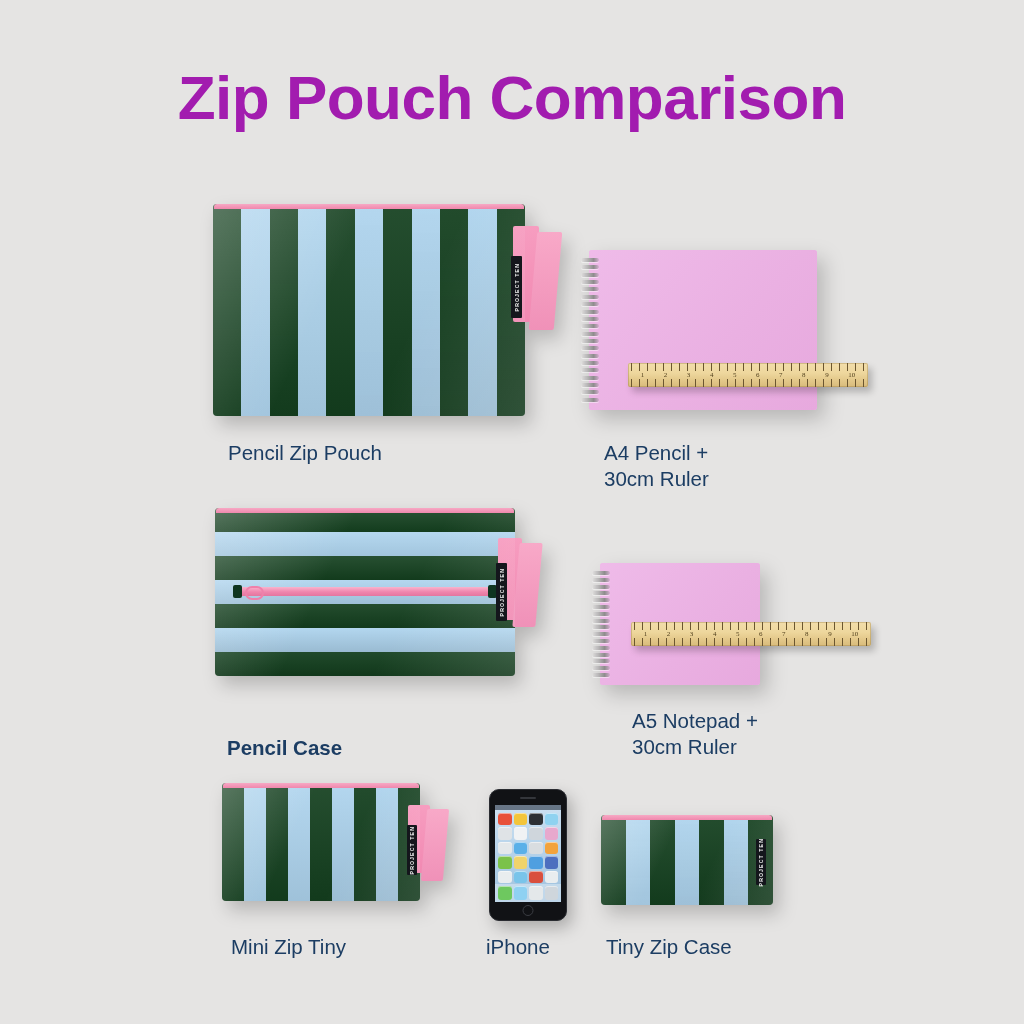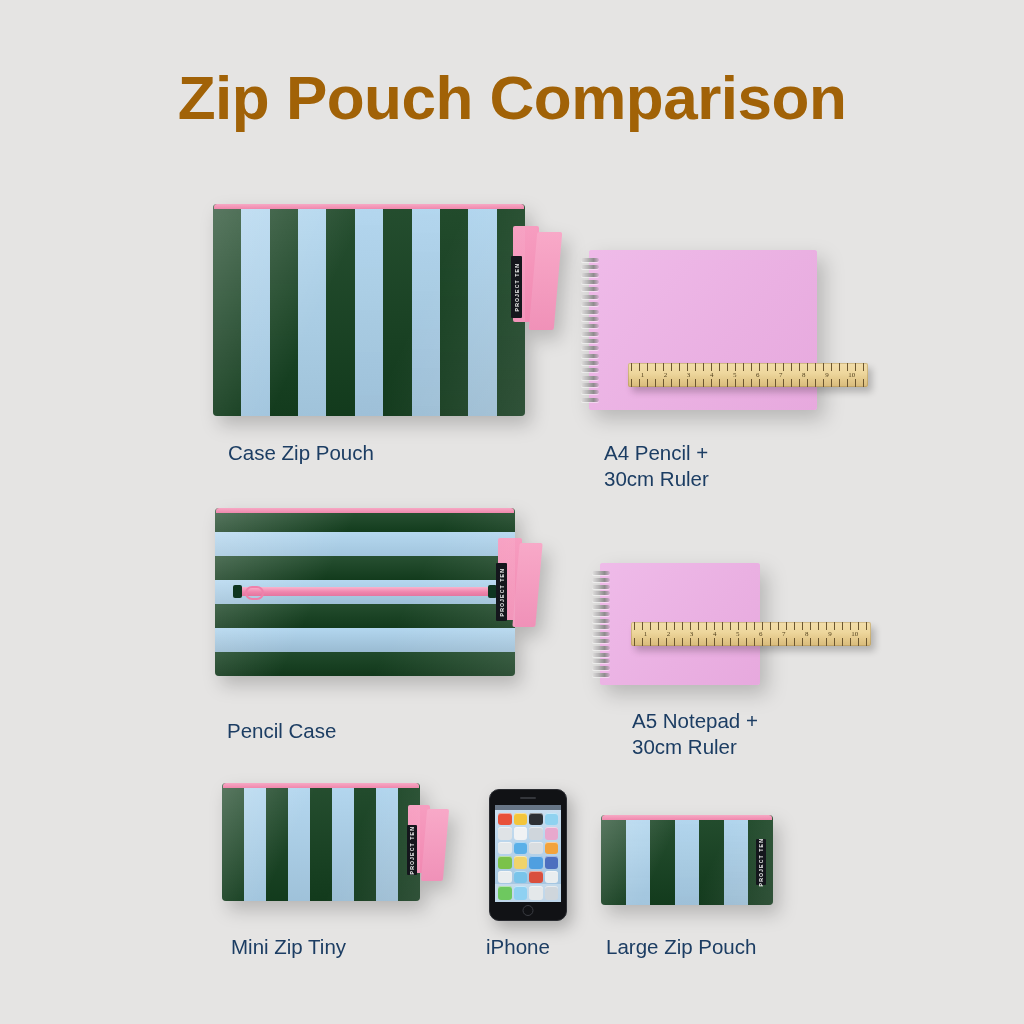--- a/index.html
+++ b/index.html
@@ -8,21 +8,21 @@
     background:#e5e4e3;
     font-family:"Liberation Sans","DejaVu Sans",sans-serif;
     overflow:hidden;position:relative;
   }
   #stage{position:absolute;inset:0;}
 
   .title{
     position:absolute;left:0;right:0;top:62px;
     text-align:center;
     font-size:62px;font-weight:700;letter-spacing:-0.5px;
-    color:#a16207;white-space:nowrap;
+    color:#a21caf;white-space:nowrap;
   }
 
   .label{
     position:absolute;
     font-size:20.5px;line-height:26px;font-weight:400;
     color:#1c3d63;white-space:pre-line;
   }
 
   
   .pouch{position:absolute;border-radius:4px;overflow:visible;
@@ -123,21 +123,21 @@
     <div class="ziptape"></div>
     <div class="sheen"></div>
     <div class="tab" style="left:300px;top:22px;width:46px;height:110px;">
       <div class="fold" style="left:0;top:0;width:26px;height:96px;"></div>
       <div class="drop" style="left:20px;top:6px;width:25px;height:98px;transform:skewX(-5deg);"></div>
     </div>
     <div class="brand" style="left:298px;top:52px;width:11px;height:62px;">
       <span>PROJECT TEN</span>
     </div>
   </div>
-  <div class="label" style="left:228px;top:440px;">Case Zip Pouch</div>
+  <div class="label" style="left:228px;top:440px;">Pencil Zip Pouch</div>
 
   <div class="pad" id="pad-a4" style="left:589px;top:250px;width:228px;height:160px;">
     <div class="sheet"></div>
     <div class="spiral">
       <i></i>
         <i></i>
         <i></i>
         <i></i>
         <i></i>
         <i></i>
@@ -191,21 +191,21 @@
     <div class="midzip" style="left:22px;right:22px;top:79px;"></div>
     <div class="zippull" style="left:30px;top:78px;"></div>
     <div class="tab" style="left:283px;top:30px;width:44px;height:94px;">
       <div class="fold" style="left:0;top:0;width:24px;height:82px;"></div>
       <div class="drop" style="left:18px;top:5px;width:23px;height:84px;transform:skewX(-5deg);"></div>
     </div>
     <div class="brand" style="left:281px;top:55px;width:11px;height:58px;">
       <span>PROJECT TEN</span>
     </div>
   </div>
-  <div class="label" style="left:227px;top:718px;">Pencil Case</div>
+  <div class="label" style="left:227px;top:735px;font-weight:bold;">Pencil Case</div>
 
   <div class="pad" id="pad-a5" style="left:600px;top:563px;width:160px;height:122px;">
     <div class="sheet"></div>
     <div class="spiral">
       <i></i>
         <i></i>
         <i></i>
         <i></i>
         <i></i>
         <i></i>
@@ -310,15 +310,15 @@
         <div class="st" style="background: linear-gradient(rgba(255, 255, 255, 0.067), rgba(0, 0, 0, 0.106)), rgb(20, 64, 31);"></div>
         <div class="st" style="background: linear-gradient(rgba(255, 255, 255, 0.06), rgba(0, 0, 0, 0.118)), rgb(174, 212, 238);"></div>
         <div class="st" style="background: linear-gradient(rgba(255, 255, 255, 0.05), rgba(0, 0, 0, 0.13)), rgb(20, 64, 31);"></div>
       </div>
     <div class="ziptape"></div>
     <div class="sheen"></div>
     <div class="brand" style="left:155px;top:24px;width:10px;height:46px;">
       <span>PROJECT TEN</span>
     </div>
   </div>
-  <div class="label" style="left:606px;top:934px;">Large Zip Pouch</div>
+  <div class="label" style="left:606px;top:934px;">Tiny Zip Case</div>
 
 </div>
 
 </body></html>

